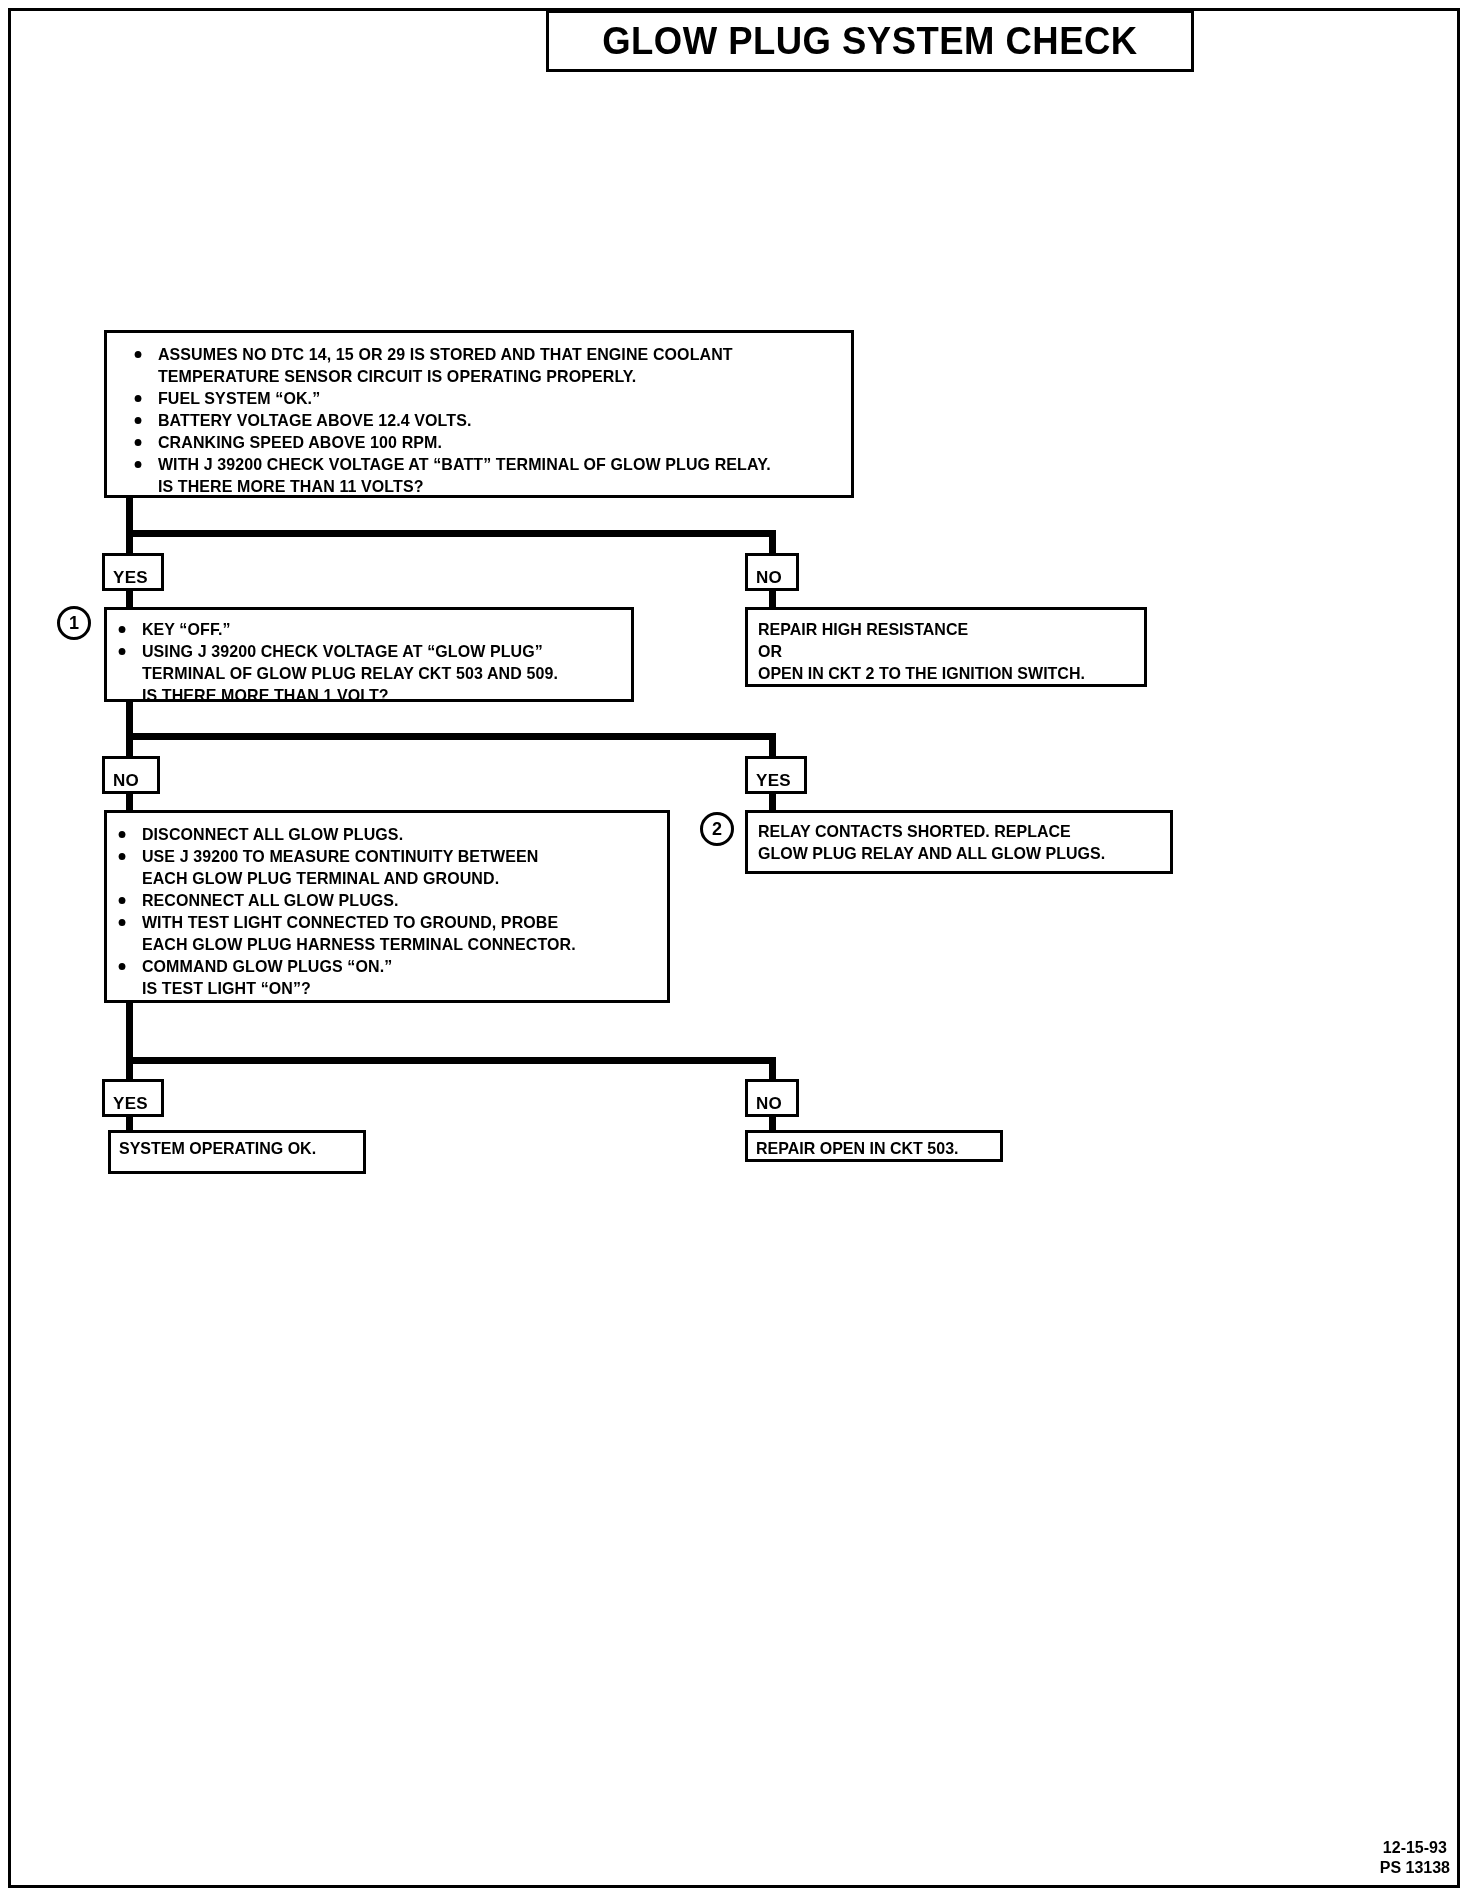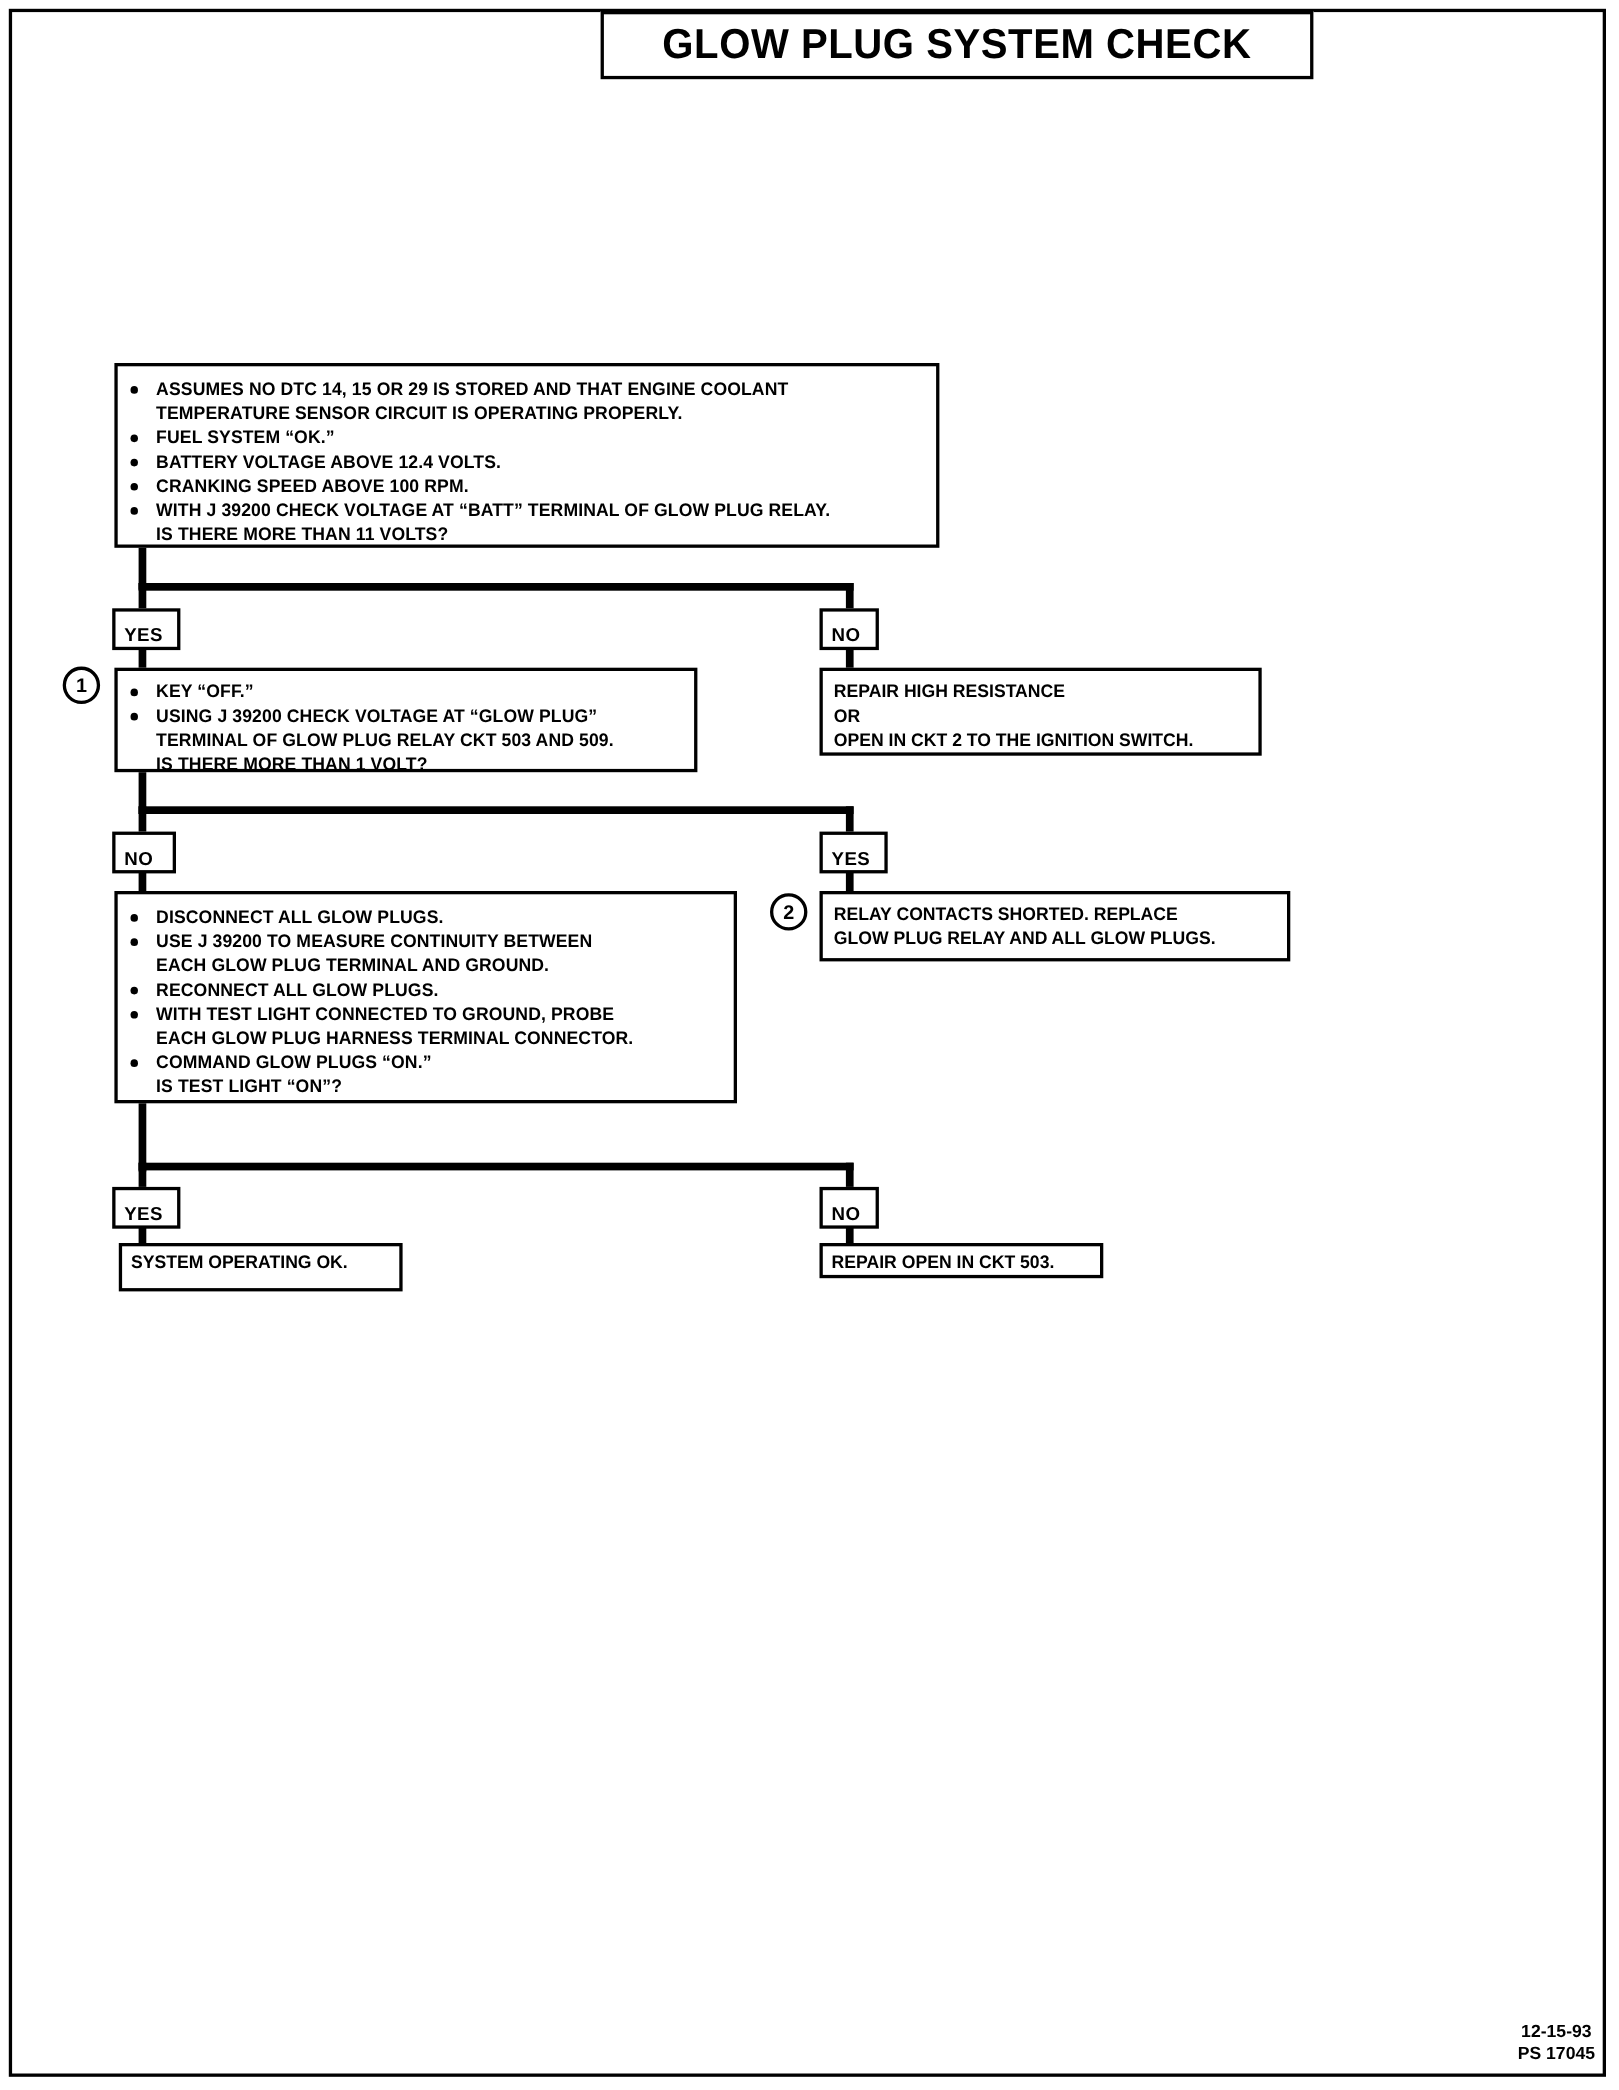--- a/index.html
+++ b/index.html
@@ -67,21 +67,21 @@
 </style>
 </head>
 <body>
 
 <div class="page-frame"></div>
 
 <div class="title-box">
   <span class="title-text">GLOW PLUG SYSTEM CHECK</span>
 </div>
 
-<div class="fbox" style="left:104px;top:330px;width:750px;height:168px;padding:10px 0 0 0;">
+<div class="fbox" style="left:104px;top:330px;width:750px;height:168px;padding:10px 0 0 16px;">
   <ul>
     <li>
       <span class="cont">ASSUMES NO DTC 14, 15 OR 29 IS STORED AND THAT ENGINE COOLANT</span>
       <span class="cont">TEMPERATURE SENSOR CIRCUIT IS OPERATING PROPERLY.</span>
     </li>
     <li>
       <span class="cont">FUEL SYSTEM “OK.”</span>
     </li>
     <li>
       <span class="cont">BATTERY VOLTAGE  ABOVE 12.4 VOLTS.</span>
@@ -196,14 +196,14 @@
 
 <div class="fbox" style="left:108px;top:1130px;width:258px;height:44px;padding:4px 0 0 8px;">
   <div class="plain">SYSTEM OPERATING OK.</div>
 </div>
 <div class="fbox" style="left:745px;top:1130px;width:258px;height:32px;padding:4px 0 0 8px;">
   <div class="plain">REPAIR OPEN IN CKT 503.</div>
 </div>
 
 <div class="footer">
   <div>12-15-93</div>
-  <div>PS 17045</div>
+  <div>PS 13138</div>
 </div>
 
 </body></html>

